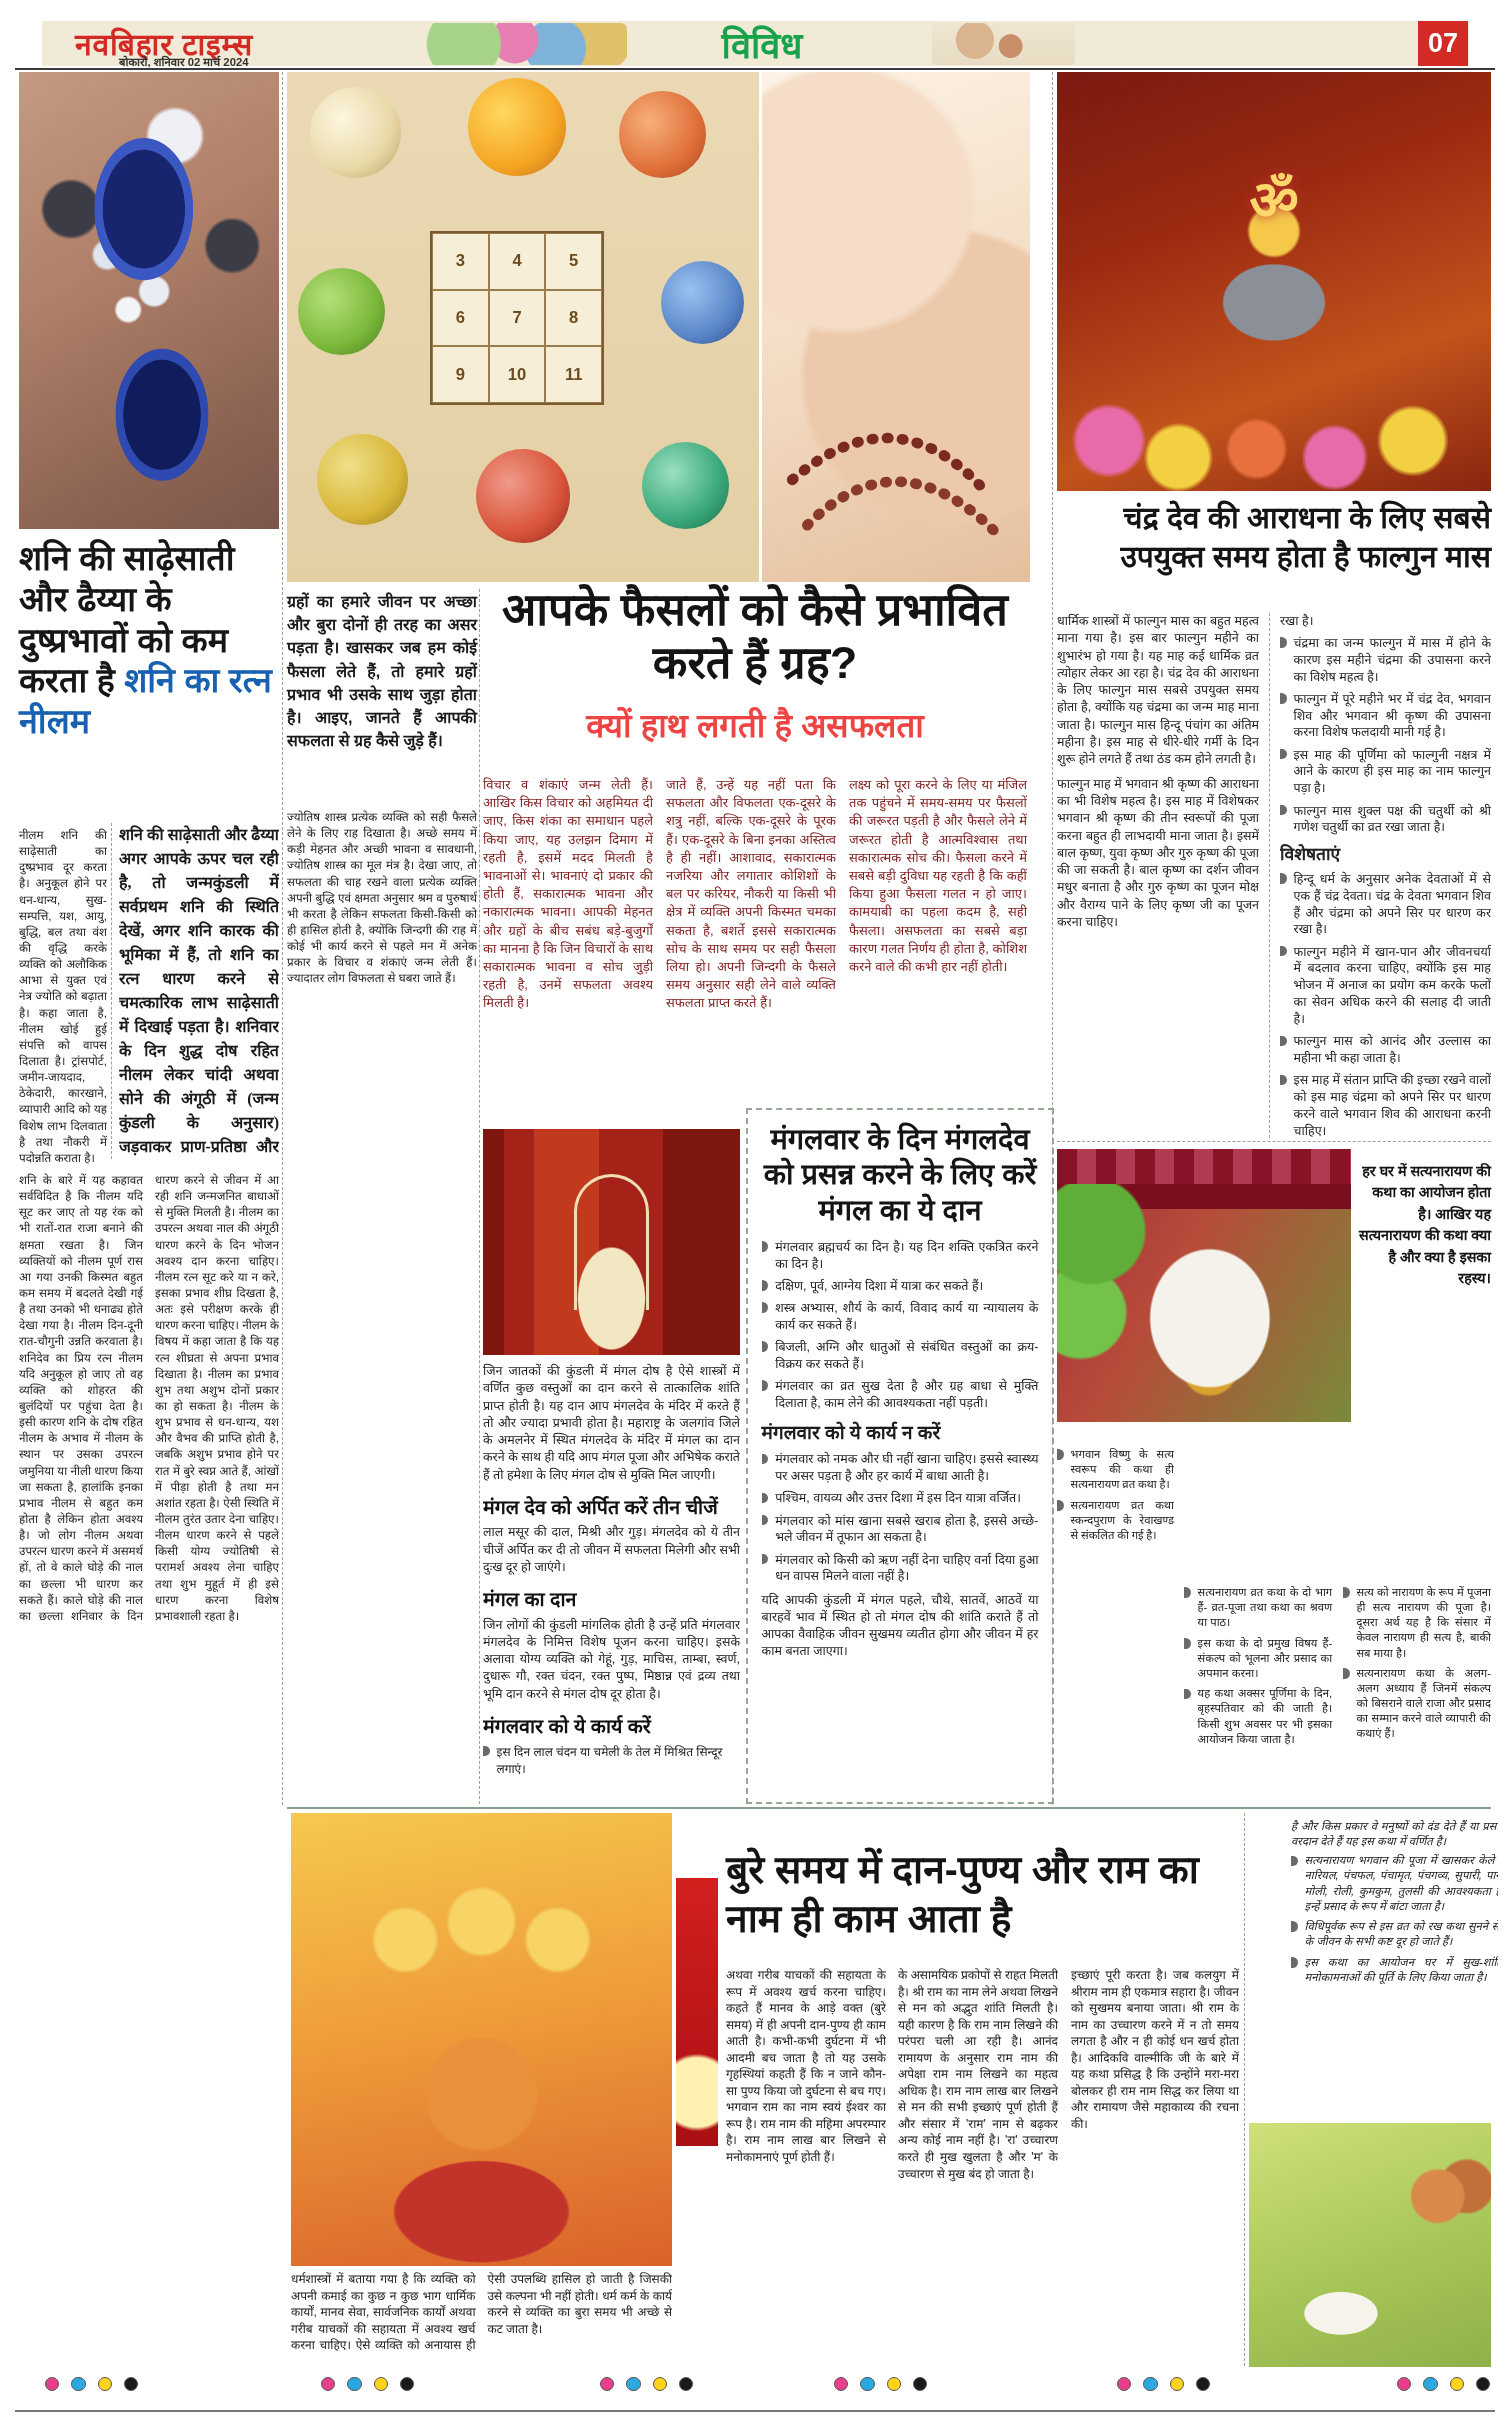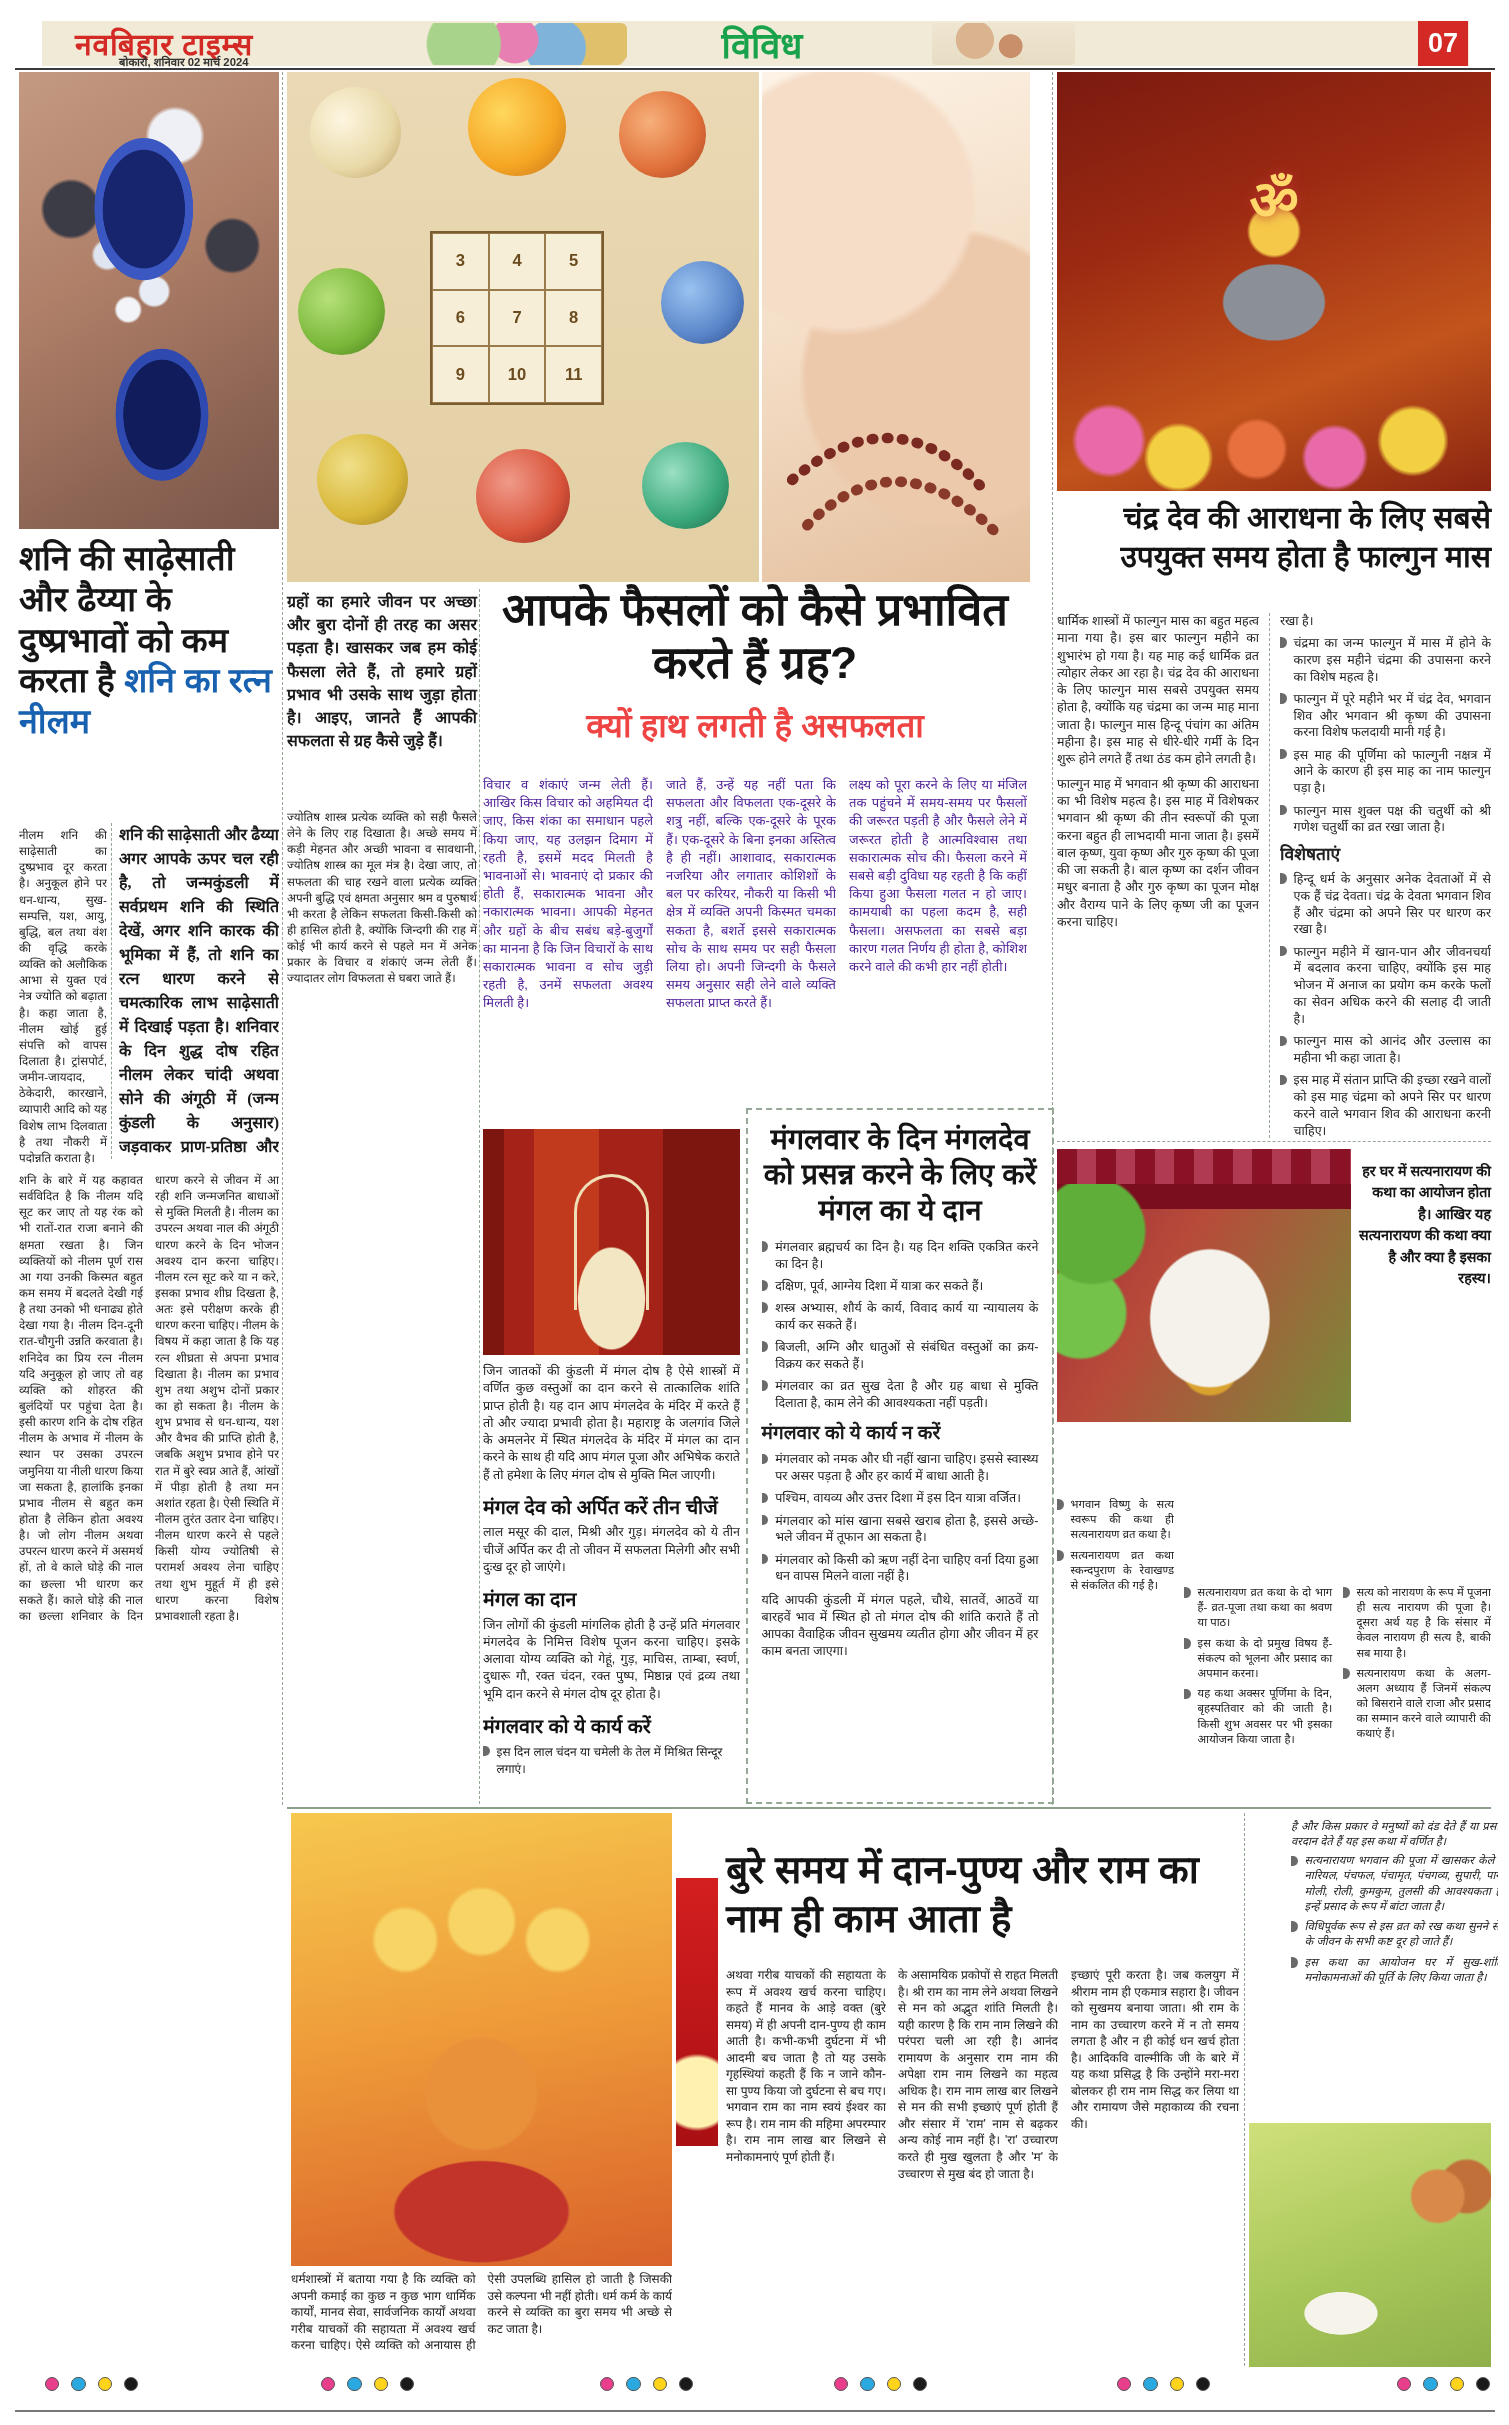--- a/index.html
+++ b/index.html
@@ -30,21 +30,21 @@
   .page-box { position:absolute; left:1418px; top:21px; width:50px; height:45px; background:#d42a25;
               color:#fff; font-size:27px; font-weight:bold; display:flex; align-items:center;
               justify-content:center; }
   .hdr-rule { position:absolute; left:15px; top:68px; width:1480px; height:2.3px; background:#3a3a3a; }
 
   
   .vdash { position:absolute; width:0; border-left:1.5px dashed #96a796; }
   .hdash { position:absolute; height:0; border-top:1.5px dashed #96a796; }
   .hline { position:absolute; height:1.5px; background:#8aa08a; }
   .body-txt { font-size:11.7px; line-height:1.38; text-align:justify; color:#222; overflow:hidden; }
-  .body-txt-md { font-size:13px; line-height:1.4; text-align:justify; color:#4c1d95; overflow:hidden; }
+  .body-txt-md { font-size:13px; line-height:1.4; text-align:justify; color:#7f1d1d; overflow:hidden; }
   .subhead-sm { font-size:19.6px; font-weight:bold; color:#111; margin:9px 0 4.5px 0; }
   .bullets { list-style:none; }
   .bullets li { display:flex; margin-bottom:5.3px; }
   .b-marker { flex:none; width:6.8px; height:10.6px; background:#6a6a6a;
               border-radius:0 6.8px 6.8px 0; margin:2.3px 6.8px 0 0; }
   .photo { position:absolute; overflow:hidden; }
 
   
   .sapphire { left:19px; top:72px; width:260px; height:457px;
      background:
@@ -133,21 +133,21 @@
        linear-gradient(180deg, #7a0d1e 0 22%, transparent 22%),
        radial-gradient(ellipse 98px 113px at 52% 62%, #f4f2ea 0 60%, transparent 62%),
        radial-gradient(circle at 52% 80%, #d9a22e 0 10%, transparent 11%),
        linear-gradient(120deg, #9c2a3a 0%, #b84a3a 40%, #7a8a3a 100%); }
   .satya-canopy { position:absolute; left:0; top:0; width:100%; height:35px;
        background:repeating-linear-gradient(90deg,#8a1226 0 19.6px, #b03a52 19.6px 39px); }
   .satya-intro { position:absolute; left:1359px; top:1161px; width:132px; font-size:14.3px;
                  font-weight:bold; line-height:1.5; text-align:right; color:#141414; }
   .satya-headline { position:absolute; left:1184px; top:1428px; width:307px; font-size:38px;
                     font-weight:bold; line-height:1.2; color:#141414; }
-  .satya-leftcol { position:absolute; left:1057px; top:1497px; width:117px; height:370px; overflow:hidden; }
+  .satya-leftcol { position:absolute; left:1057px; top:1447px; width:117px; height:370px; overflow:hidden;font-family:Liberation Serif, serif; }
   .satya-leftcol li, .satya-cols li, .satya-more li { font-size:11.3px; line-height:1.34; text-align:justify; }
   .satya-cols { position:absolute; left:1184px; top:1585px; width:307px; height:217px;
                 column-count:2; column-gap:10.6px; overflow:hidden; }
   .satya-more { position:absolute; left:1291px; top:1818px; width:238px; height:298px; overflow:hidden;font-style:italic; }
 
   
   .ram-photo { left:291px; top:1813px; width:381px; height:453px; background:
        radial-gradient(circle at 30% 28%, #f7d465 0 7%, transparent 8%),
        radial-gradient(circle at 50% 24%, #f7d465 0 8%, transparent 9%),
        radial-gradient(circle at 70% 28%, #f7d465 0 7%, transparent 8%),

